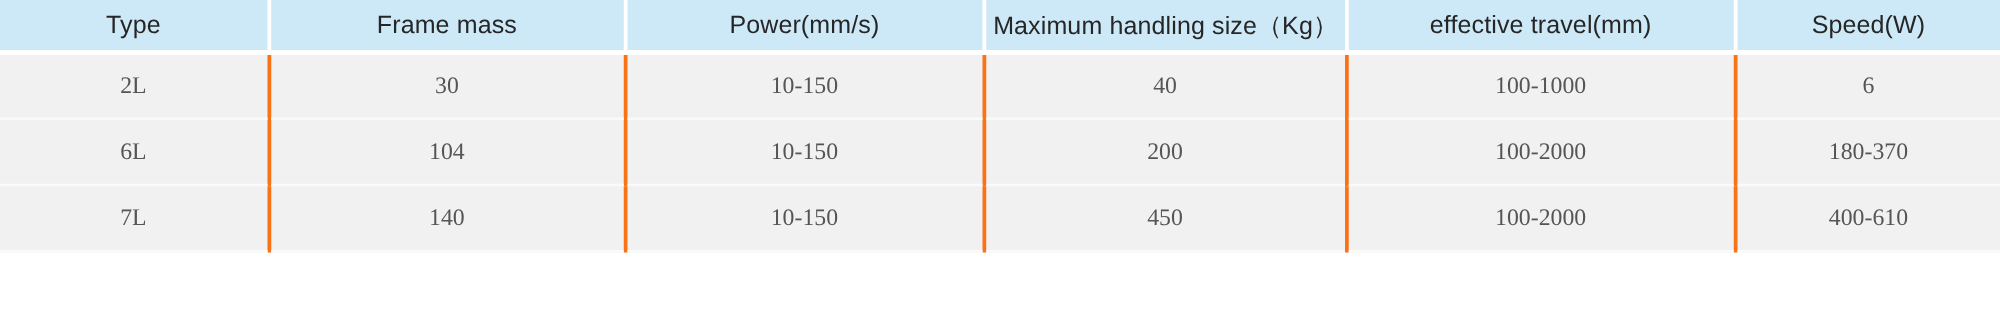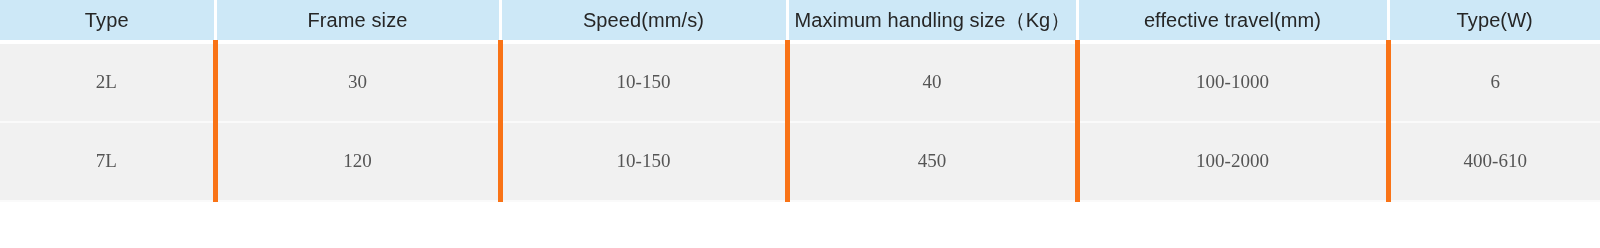--- a/index.html
+++ b/index.html
@@ -49,21 +49,21 @@
     height: 34px;
   }
   .spec-table td {
     background: #f1f1f1;
     color: #555555;
     font-family: "Liberation Serif", serif;
     font-size: 19px;
     text-align: center;
     vertical-align: middle;
     padding: 0 6px;
-    border-right: 5px solid #f97316;
+    border-right: 3px solid #f97316;
     border-bottom: 2px solid #fafafa;
     white-space: nowrap;
   }
   .spec-table td:last-child {
     border-right: none;
   }
   .spec-table tbody tr:last-child td {
     border-bottom: 2px solid #fafafa;
   }
 
@@ -83,38 +83,46 @@
     <col class="col-type">
     <col class="col-frame">
     <col class="col-speed">
     <col class="col-mass">
     <col class="col-travel">
     <col class="col-power">
   </colgroup>
   <thead>
     <tr>
       <th>Type</th>
-      <th>Frame size</th>
-      <th>Speed(mm/s)</th>
+      <th>Frame mass</th>
+      <th>Power(mm/s)</th>
       <th>Maximum handling size（Kg）</th>
       <th>effective travel(mm)</th>
-      <th>Type(W)</th>
+      <th>Speed(W)</th>
     </tr>
   </thead>
   <tbody>
     <tr>
       <td>2L</td>
       <td>30</td>
       <td>10‑150</td>
       <td>40</td>
       <td>100‑1000</td>
       <td>6</td>
     </tr>
     <tr>
+      <td>6L</td>
+      <td>104</td>
+      <td>10‑150</td>
+      <td>200</td>
+      <td>100‑2000</td>
+      <td>180‑370</td>
+    </tr>
+    <tr>
       <td>7L</td>
-      <td>120</td>
+      <td>140</td>
       <td>10‑150</td>
       <td>450</td>
       <td>100‑2000</td>
       <td>400‑610</td>
     </tr>
   </tbody>
 </table>
 
 </body></html>

